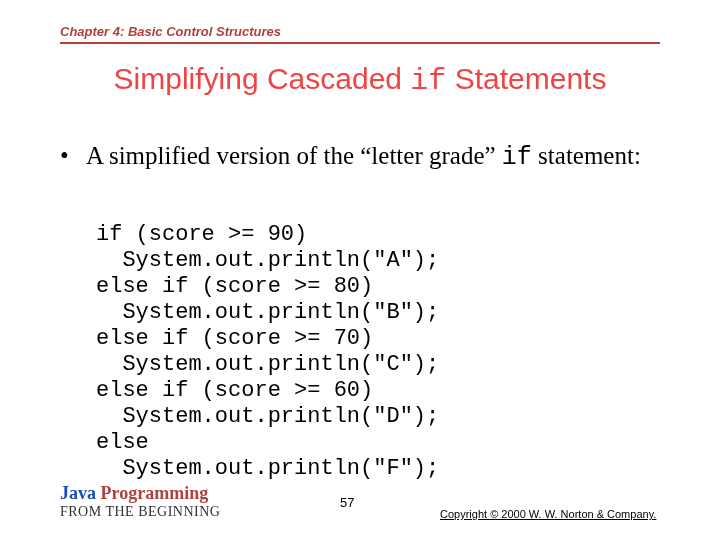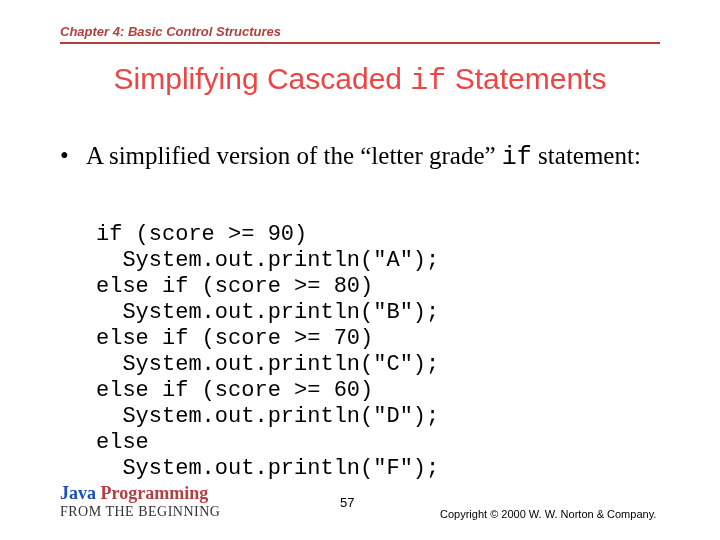--- a/index.html
+++ b/index.html
@@ -99,20 +99,21 @@
     font-size: 13px;
   }
   .footer-copy {
     position: absolute;
     bottom: 18px;
     left: 440px;
     width: 260px;
     font-family: Arial, Helvetica, sans-serif;
     font-size: 11px;
     line-height: 1.35;
+    text-decoration: underline;
   }
 </style>
 </head>
 <body>
 
 <div class="chapter">Chapter 4: Basic Control Structures</div>
 <div class="underline"></div>
 
 <div class="title">
   <span>Simplifying Cascaded </span><span class="mono">if</span><span> Statements</span>

